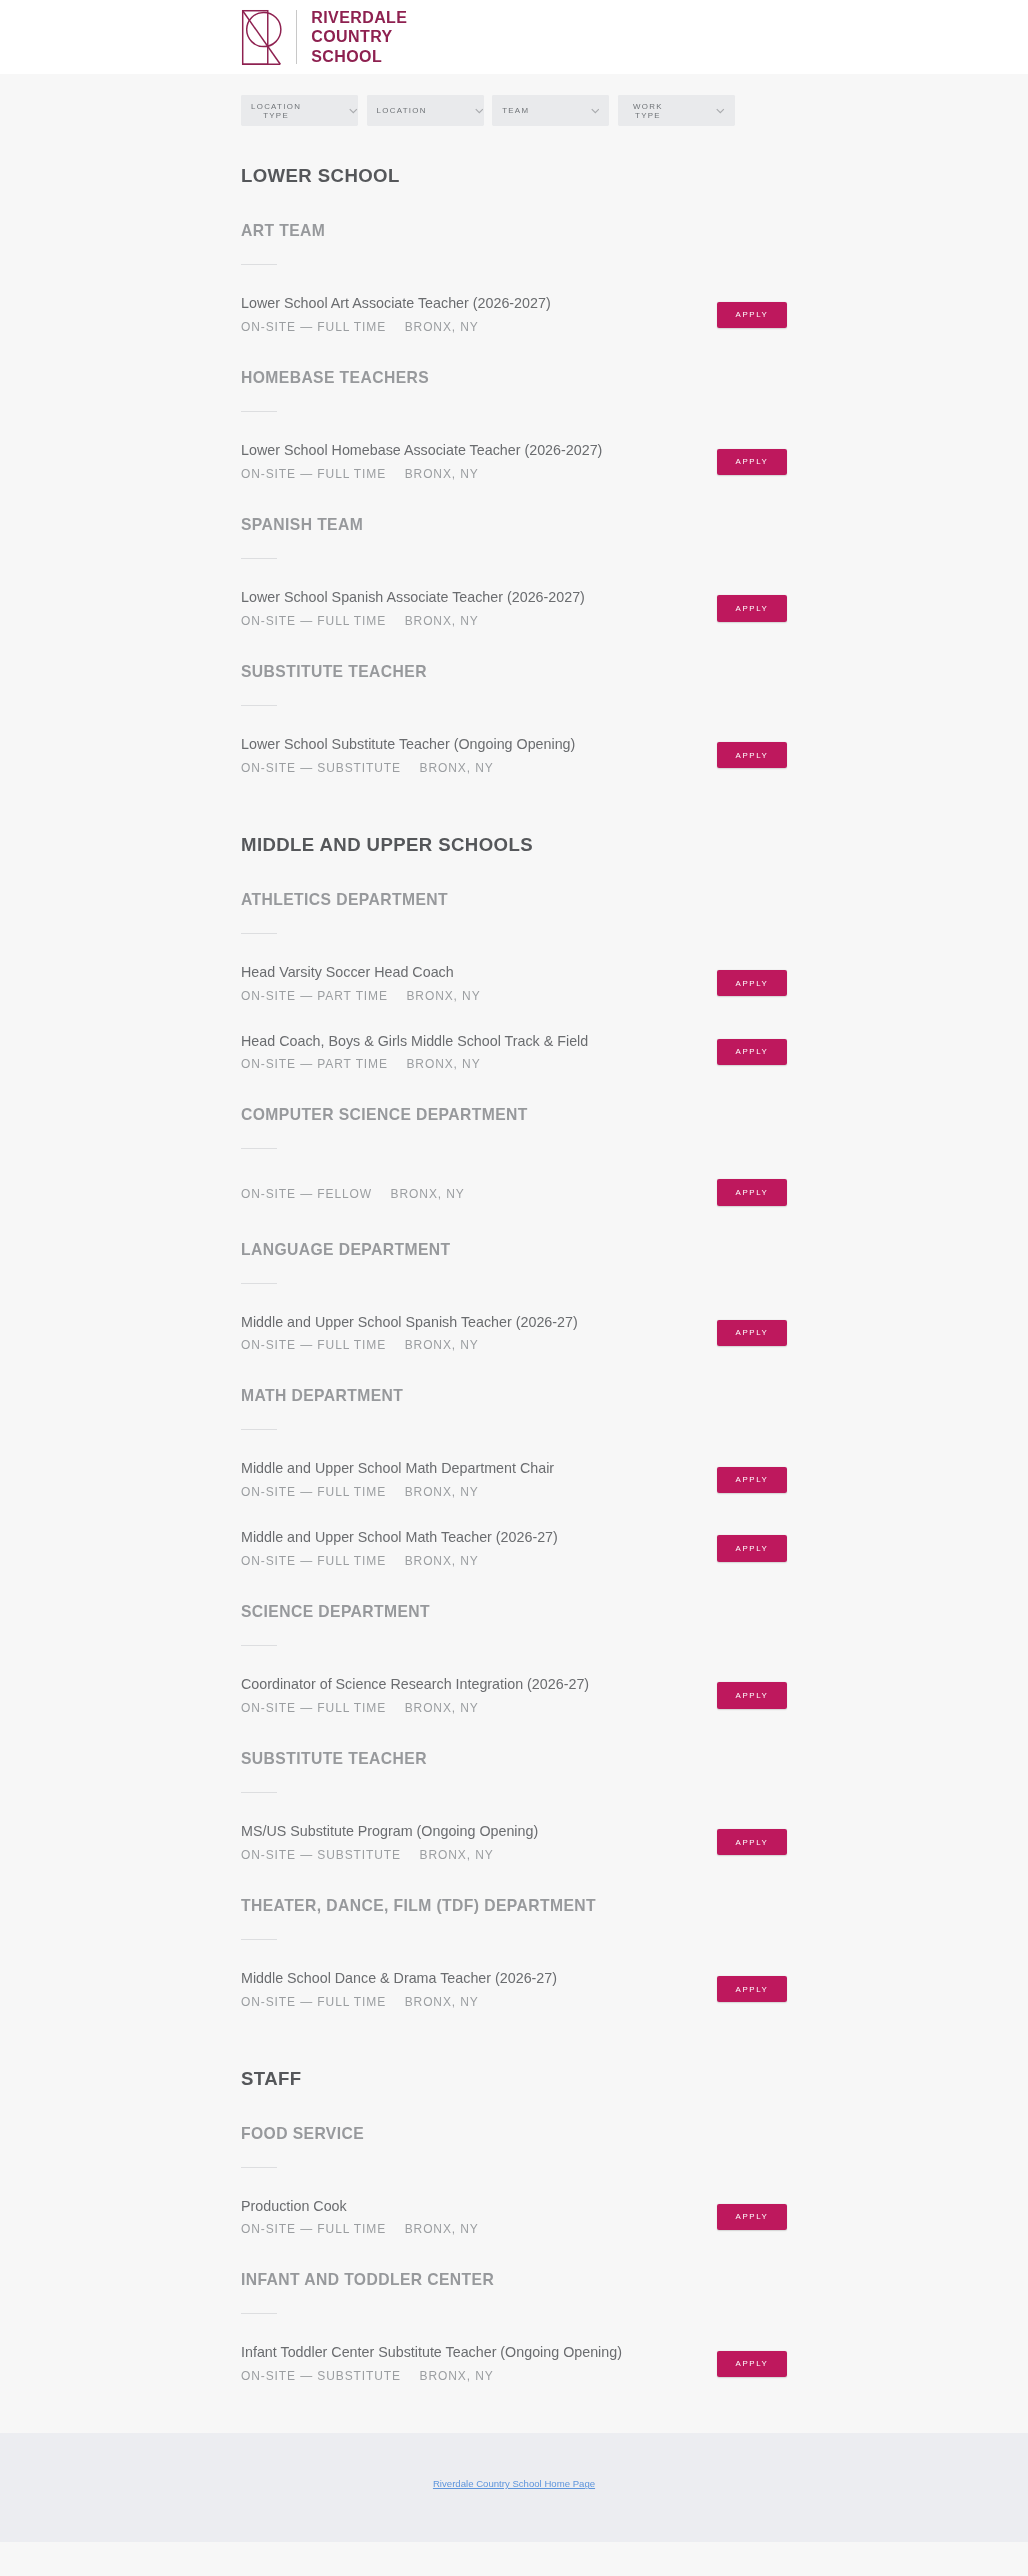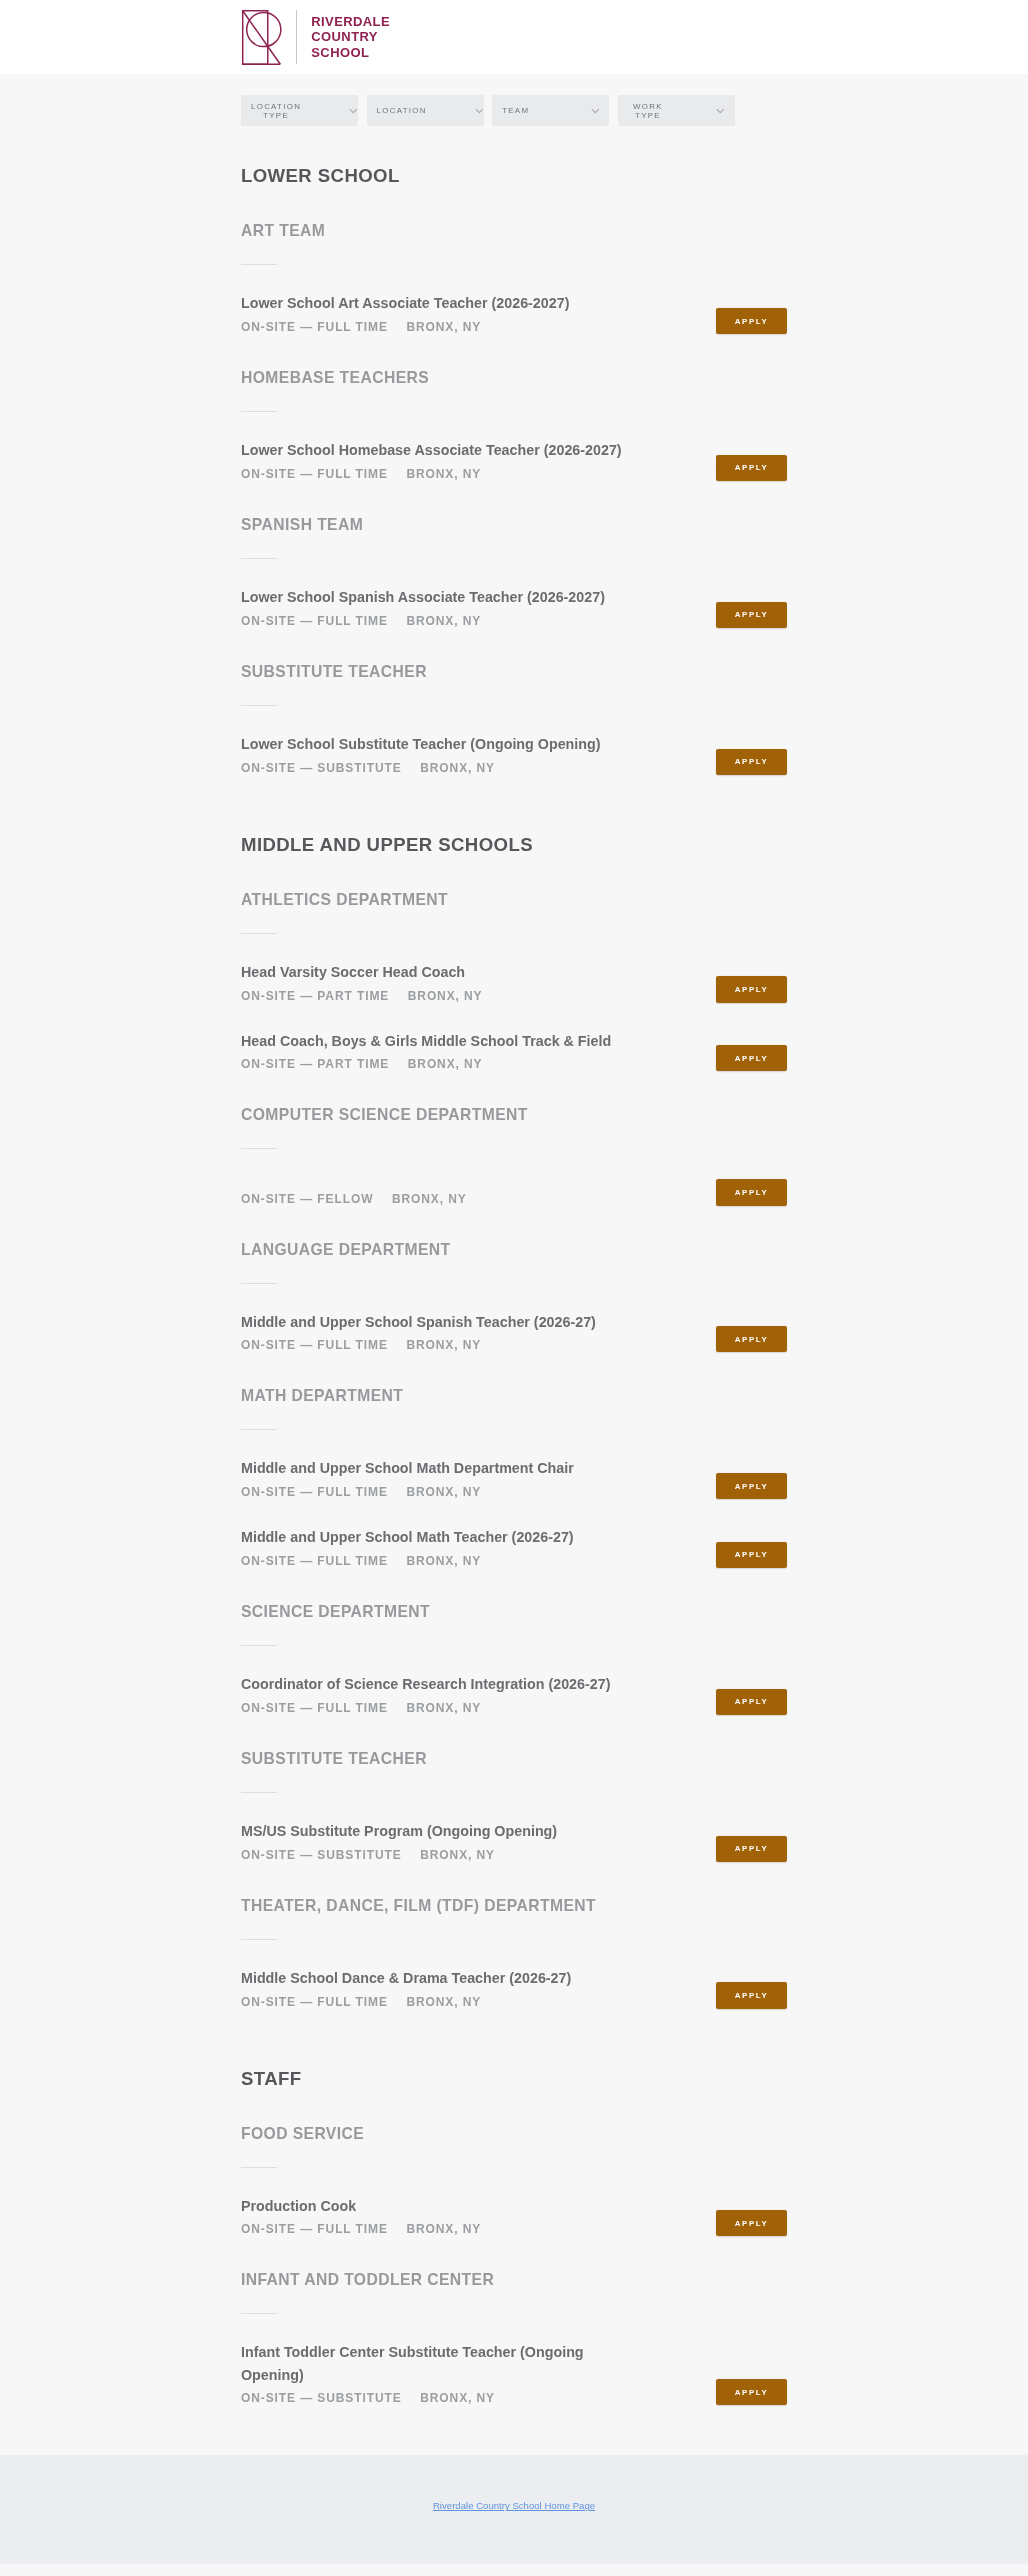--- a/index.html
+++ b/index.html
@@ -12,21 +12,21 @@
   }
   .container { width: 546px; margin: 0 auto; }
 
   
   .site-header { background: #ffffff; }
   .header-inner { height: 74px; display: flex; align-items: center; }
   .logo-link { display: flex; align-items: center; text-decoration: none; }
   .logo-mark { display: block; }
   .logo-divider { width: 0.7px; height: 54px; background: #c8c8c8; margin: 0 14.3px; }
   .wordmark {
-    color: #8e2150; font-size: 13px; font-weight: bold;
+    color: #8e2150; font-size: 16px; font-weight: bold;
     letter-spacing: 0.4px; line-height: 1.2;
   }
   .wordmark span { display: block; }
 
   
   .filters { display: flex; gap: 8.6px; padding-top: 21.4px; }
   .chip {
     width: 117px; height: 31px; background: #e9eaec; border: none; border-radius: 1.4px;
     display: flex; align-items: center; justify-content: space-between;
     padding: 0 10px; font-family: inherit; cursor: pointer; gap: 48px;
@@ -40,32 +40,31 @@
     letter-spacing: 0.4px; margin: 59px 0 0;
   }
   .job-section:first-of-type .section-title { margin-top: 39px; }
   .team { margin-top: 35px; }
   .team-title {
     font-size: 15.7px; color: #97999c; font-weight: bold;
     letter-spacing: 0.4px; margin: 0;
   }
   .team-divider { width: 36px; border-top: 0.7px solid #dddee0; margin-top: 24px; }
   .posting {
-    display: flex; justify-content: space-between; align-items: flex-end;
+    display: flex; justify-content: space-between; align-items: center;
     margin-top: 27px;
-    font-weight: bold;
   }
   .posting-title {
     display: block; max-width: 400px;
     font-size: 14.3px; color: #6a6c6f; text-decoration: none; line-height: 1.55;
   }
   .posting-meta { margin-top: 5.7px; font-size: 12px; letter-spacing: 0.9px; color: #9b9ea1; }
   .posting-location { margin-left: 14.3px; }
   .apply-btn {
-    background: #a16207; color: #ffffff; font-size: 7.9px; letter-spacing: 1.6px;
+    background: #be185d; color: #ffffff; font-size: 7.9px; letter-spacing: 1.6px;
     padding: 8.6px 18.6px; border-radius: 2.1px; text-decoration: none;
     margin-top: 2.9px; flex: 0 0 auto; box-shadow: 0 0.7px 1.4px rgba(0,0,0,.15);
   }
 
   
   .site-footer {
     background: #ecedf1; margin-top: 50px; padding: 44px 0 53px; text-align: center;
   }
   .home-link { color: #5e95dc; font-size: 9.6px; text-decoration: underline; }
 </style>

